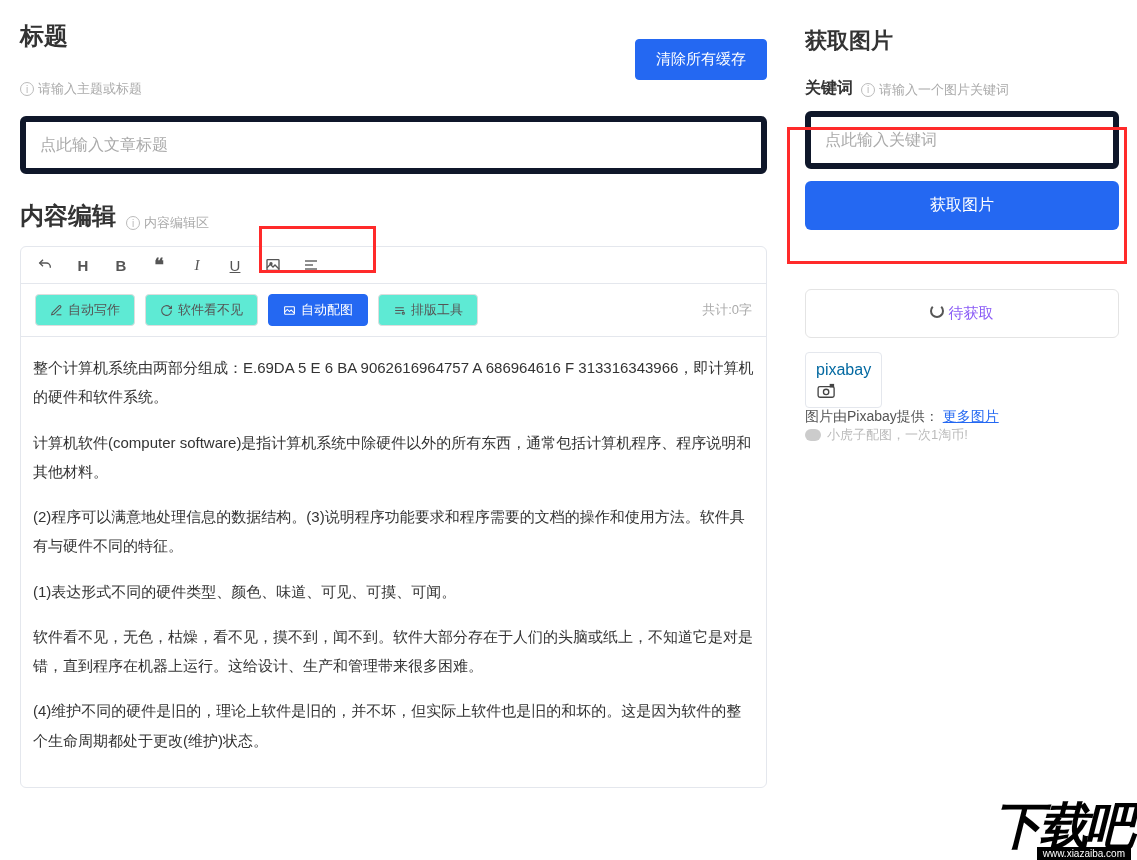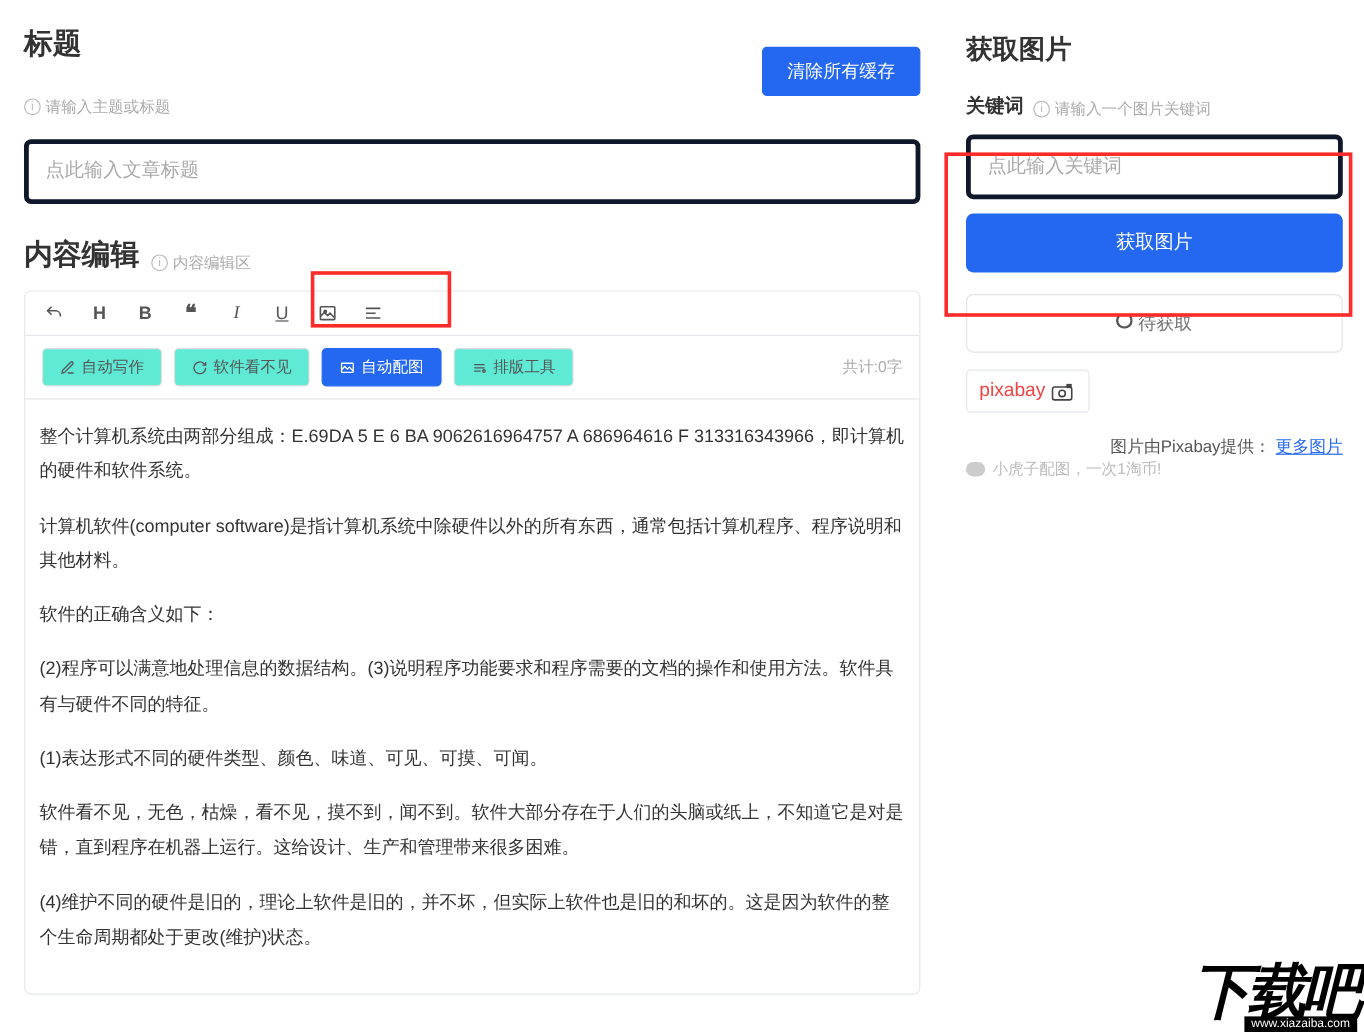--- a/index.html
+++ b/index.html
@@ -80,29 +80,30 @@
       color: #fff;
       border: none;
       border-radius: 6px;
     }
     .btn-pending {
       width: 100%;
       justify-content: center;
       padding: 14px 12px;
       font-size: 15px;
       background: #fff;
-      color: #737373;
+      color: #8b5cf6;
       border: 1px solid #e4e4e4;
       border-radius: 6px;
+      margin-top: 41px;
     }
 
     .title-input, .keyword-input {
       width: 100%;
       padding: 14px 14px;
-      border: 4px solid #0f172a;
+      border: 6px solid #0f172a;
       border-radius: 6px;
       font-size: 16px;
       color: #333;
       outline: none;
     }
     .title-input::placeholder, .keyword-input::placeholder { color: #aaa; }
 
     .content-edit-header { margin-top: 26px; margin-bottom: 14px; display: flex; align-items: flex-end; gap: 10px;}
 
     .editor-container {
@@ -177,27 +178,28 @@
     .side-subtitle { font-size: 16px; font-weight: 600; }
     .side-hint { font-size: 13px; color: #aaa; display:flex; align-items:center; gap:4px; }
     .keyword-input { font-size: 16px; padding: 14px 14px; margin-bottom: 12px; }
     .pending-wrap { margin-top: 18px; }
     .pixabay-box {
       margin-top: 14px;
       border: 1px solid #e4e7ed;
       border-radius: 4px;
       padding: 8px 10px;
       display: inline-flex;
-      align-items: flex-end;
+      align-items: flex-start;
       gap: 4px;
       font-size: 16px;
       font-weight: 500;
-      color: #ef4444;
-    }
-    .credit { margin-top: 20px; font-size: 14px; color: #555; text-align: right; }
+      color: #0369a1;
+      flex-direction: column;
+    }
+    .credit { margin-top: 0; font-size: 14px; color: #555; }
     .credit a { color: #2468f2; text-decoration: underline; }
     .tip-row { font-size: 13px; color: #bbb; display:flex; align-items:center; gap:6px;}
     .cloud-icon {
       width: 16px; height: 12px; display:inline-block;
       background: #ccc; border-radius: 6px; position: relative;
     }
 
     .spinner-icon {
       width: 14px; height: 14px; border: 2px solid #555;
       border-top-color: transparent; border-radius: 50%;
@@ -317,21 +319,20 @@
               <circle cx="19" cy="17" r="2"></circle>
             </svg>
           <span>排版工具</span>
         </button>
         <span class="word-count">共计:0字</span>
       </div>
 
       <div class="editor-body" id="editor-body">
           <p>整个计算机系统由两部分组成：E.69DA 5 E 6 BA 9062616964757 A 686964616 F 313316343966，即计算机的硬件和软件系统。</p>
           <p>计算机软件(computer software)是指计算机系统中除硬件以外的所有东西，通常包括计算机程序、程序说明和其他材料。</p>
-          <p>软件的正确含义如下：</p>
           <p>(2)程序可以满意地处理信息的数据结构。(3)说明程序功能要求和程序需要的文档的操作和使用方法。软件具有与硬件不同的特征。</p>
           <p>(1)表达形式不同的硬件类型、颜色、味道、可见、可摸、可闻。</p>
           <p>软件看不见，无色，枯燥，看不见，摸不到，闻不到。软件大部分存在于人们的头脑或纸上，不知道它是对是错，直到程序在机器上运行。这给设计、生产和管理带来很多困难。</p>
           <p>(4)维护不同的硬件是旧的，理论上软件是旧的，并不坏，但实际上软件也是旧的和坏的。这是因为软件的整个生命周期都处于更改(维护)状态。</p>
         </div>
     </div>
   </div>
 
   <div class="sidebar">
     <div class="side-block">

